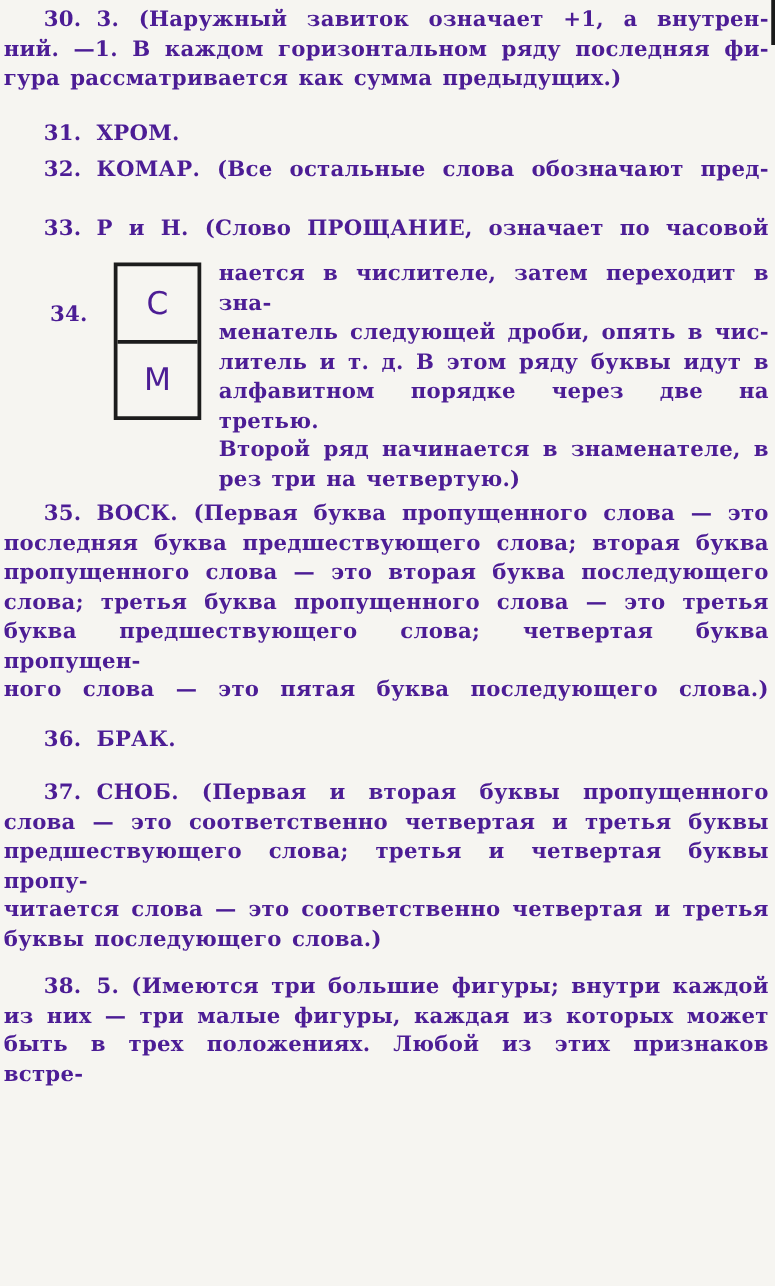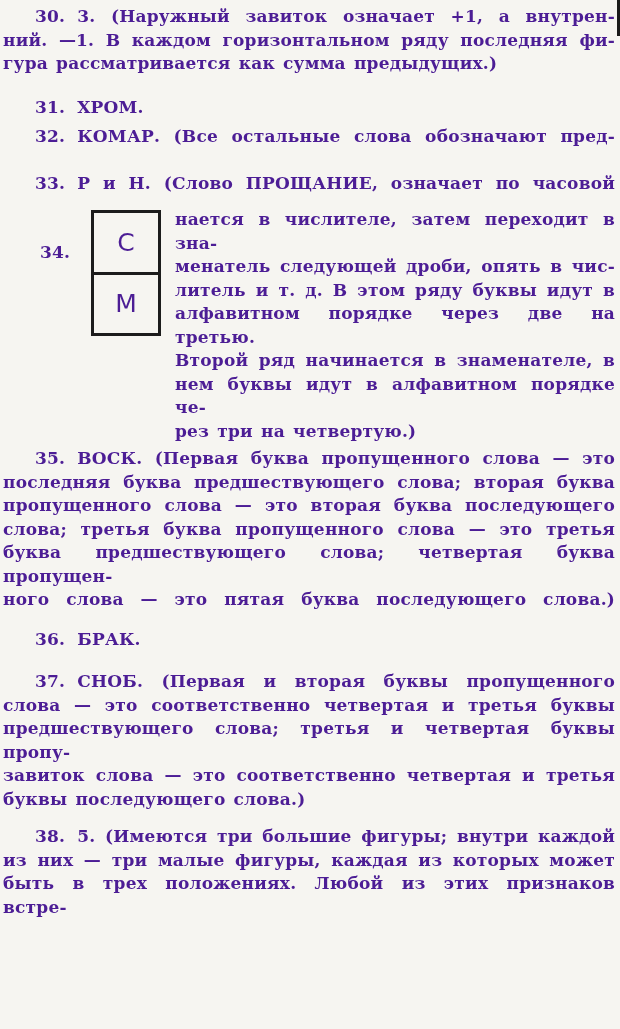--- a/index.html
+++ b/index.html
@@ -90,21 +90,20 @@
       <div class="figcell">
           <span>М</span>
         </div>
     </div>
     <div class="t34">
       <div class="line">нается в числителе, затем переходит в зна-</div>
       <div class="line">менатель следующей дроби, опять в чис-</div>
       <div class="line">литель и т. д. В этом ряду буквы идут в</div>
       <div class="line">алфавитном порядке через две на третью.</div>
       <div class="line">Второй ряд начинается в знаменателе, в</div>
-      <div class="line">нем буквы идут в алфавитном порядке че-</div>
       <div class="line last">рез три на четвертую.)</div>
     </div>
   </div>
 
   <div class="para p35">
     <div class="line first"><span class="num">35.</span><span>ВОСК. (Первая буква пропущенного слова — это</span></div>
     <div class="line">последняя буква предшествующего слова; вторая буква</div>
     <div class="line">пропущенного слова — это вторая буква последующего</div>
     <div class="line">слова; третья буква пропущенного слова — это третья</div>
     <div class="line">буква предшествующего слова; четвертая буква пропущен-</div>
@@ -112,21 +111,21 @@
   </div>
 
   <div class="para p36">
     <div class="line first last"><span class="num">36.</span><span>БРАК.</span></div>
   </div>
 
   <div class="para p37">
     <div class="line first"><span class="num">37.</span><span>СНОБ. (Первая и вторая буквы пропущенного</span></div>
     <div class="line">слова — это соответственно четвертая и третья буквы</div>
     <div class="line">предшествующего слова; третья и четвертая буквы пропу-</div>
-    <div class="line">завиток слова — это соответственно четвертая и третья</div>
+    <div class="line">читается слова — это соответственно четвертая и третья</div>
     <div class="line last">буквы последующего слова.)</div>
   </div>
 
   <div class="para p38">
     <div class="line first"><span class="num">38.</span><span>5. (Имеются три большие фигуры; внутри каждой</span></div>
     <div class="line">из них — три малые фигуры, каждая из которых может</div>
     <div class="line">быть в трех положениях. Любой из этих признаков встре-</div>
 
   </div>
 

